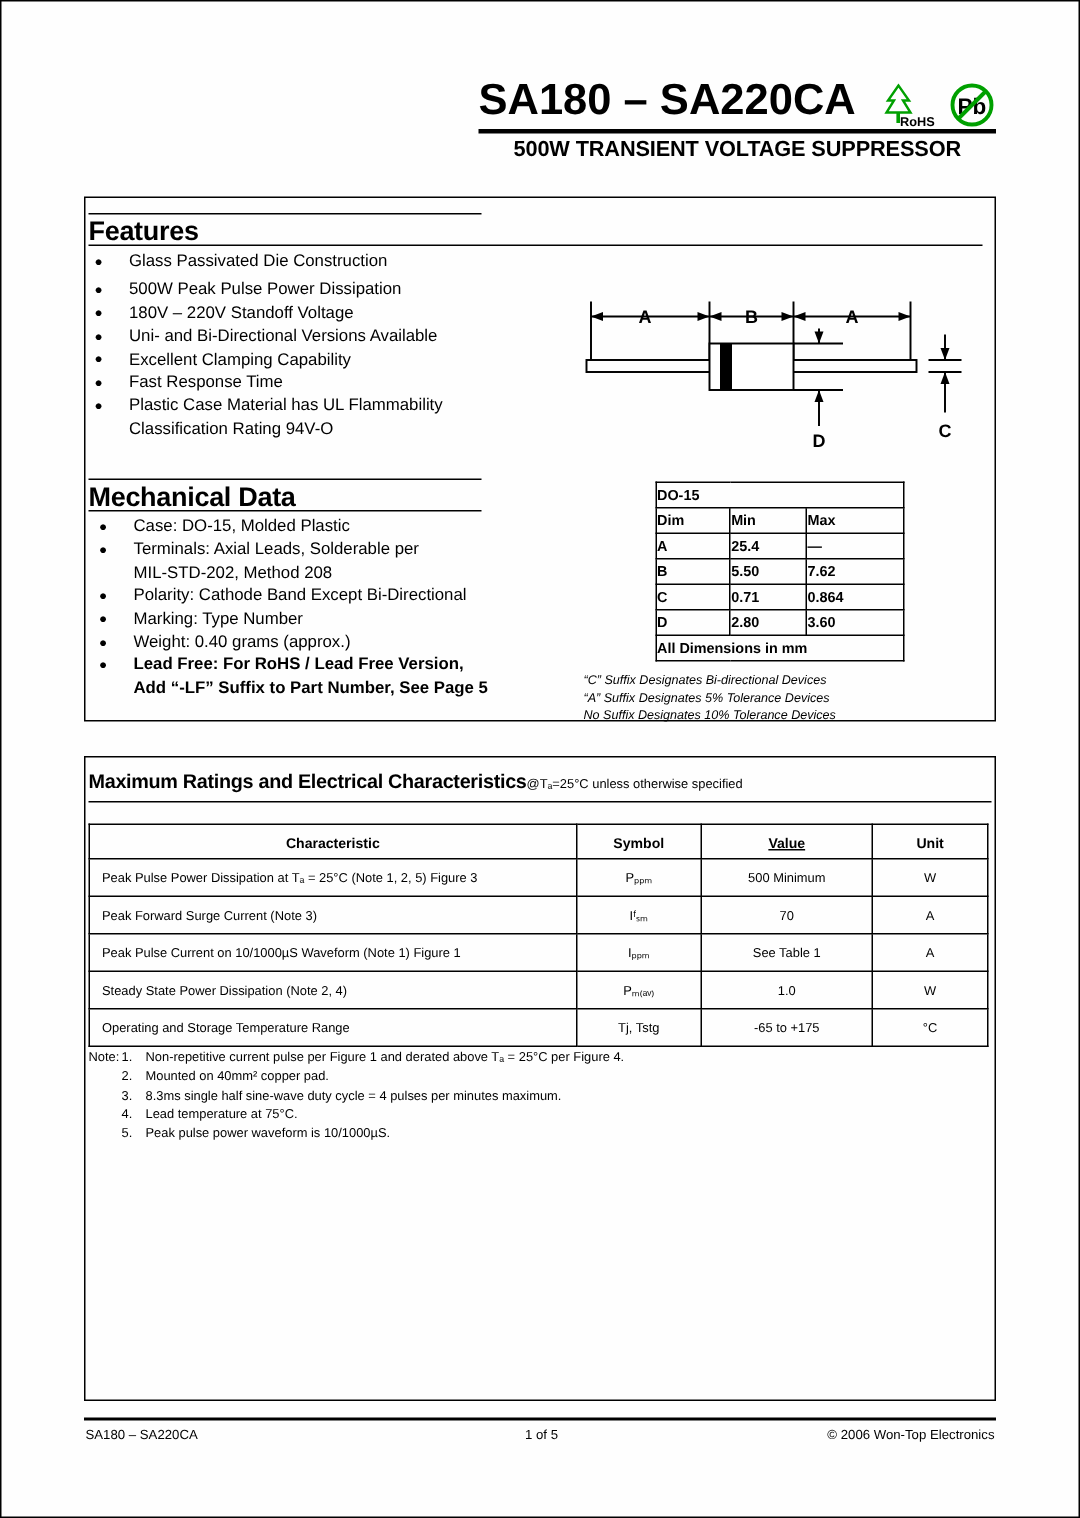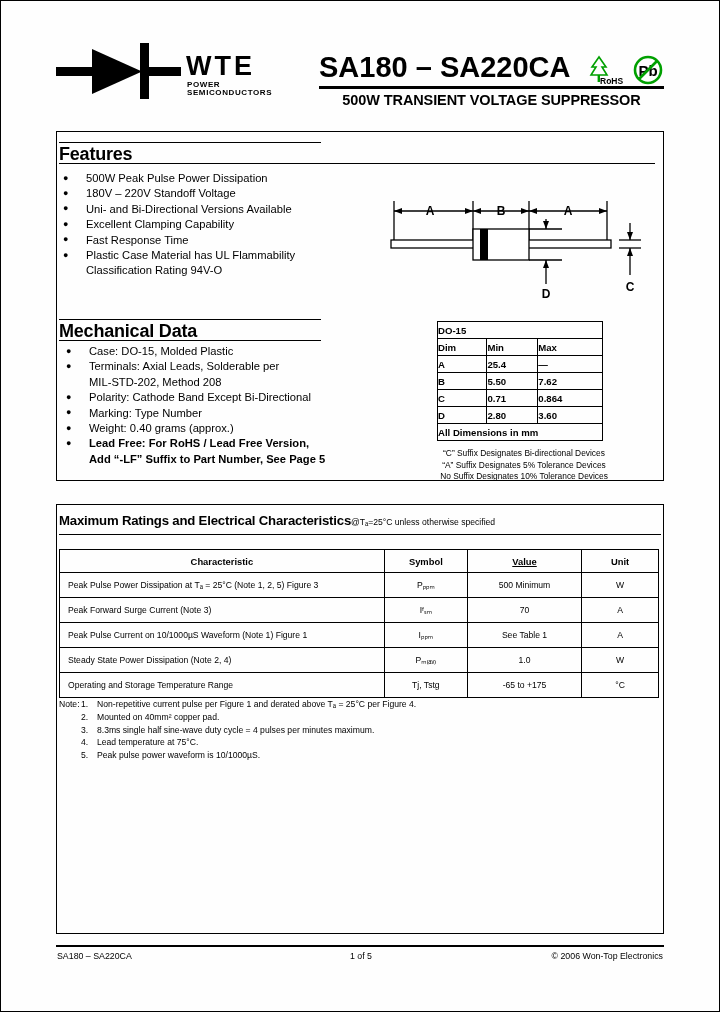--- a/index.html
+++ b/index.html
@@ -161,24 +161,25 @@
   .dimtable td, .dimtable th {
     border: 1px solid #000;
     padding: 1.5px 0 1.5px 0;
     height: 13px;
     font-weight: bold;
   }
   .dimtable .val { font-weight: bold; }
 
   .suffix-notes {
     position: absolute;
-    left: 403px; top: 447px;
+    left: 388px; top: 447px;
     width: 240px;
-    text-align: center;
+    text-align: left;
     font-size: 8.4px;
+    font-style: italic;
     line-height: 11.5px;
   }
 
   
   .mr-head {
     position: absolute;
     left: 58px; top: 512px;
     font-size: 13.2px;
     font-weight: bold;
     letter-spacing: -0.2px;
@@ -259,30 +260,20 @@
   .foot.mid { left: 0; width: 720px; text-align: center; }
   .foot.right { right: 56px; }
 </style>
 </head>
 <body>
 
 <div id="page">
 
   <div class="header">
 
-    <div class="logo-block">
-      <svg class="diode-sym" width="125" height="56" viewBox="0 0 125 56">
-        <rect x="0" y="24" width="38" height="9" fill="#000"></rect>
-        <polygon points="36,6 36,51 86,28.5" fill="#000"></polygon>
-        <rect x="84" y="0" width="9" height="56" fill="#000"></rect>
-        <rect x="91" y="24" width="34" height="9" fill="#000"></rect>
-      </svg>
-      <div class="wte-text">WTE</div>
-      <div class="wte-sub">POWER SEMICONDUCTORS</div>
-    </div>
 
     <div class="title-block">
       <div class="part-title">SA180  –  SA220CA</div>
 
       <svg class="rohs-icons" viewBox="0 0 78 32">
         <g>
           <path d="M11 2 L4 12 L8 12 L3 20 L19 20 L14 12 L18 12 Z" fill="none" stroke="#00a000" stroke-width="1.6"></path>
           <rect x="9.6" y="20" width="2.4" height="7" fill="#00a000"></rect>
         </g>
         <text x="12" y="29" font-family="Liberation Sans, sans-serif" font-size="8.5" font-weight="bold" fill="#000">RoHS</text>
@@ -298,20 +289,21 @@
     </div>
   </div>
 
   <div class="mainbox"></div>
 
   <div class="sect-rule-top" style="left:58px; top:141px; width:262px;"></div>
   <div class="sect-head" style="left:58px; top:143px;">Features</div>
   <div class="sect-rule-bot" style="left:58px; top:162px; width:596px;"></div>
 
   <ul class="bullets" style="left:58px; top:166px; width:330px;">
+    <li>Glass Passivated Die Construction</li>
     <li class="gap">500W Peak Pulse Power Dissipation</li>
     <li>180V – 220V Standoff Voltage</li>
     <li>Uni- and Bi-Directional Versions Available</li>
     <li>Excellent Clamping Capability</li>
     <li>Fast Response Time</li>
     <li>Plastic Case Material has UL Flammability</li>
     <li class="cont">Classification Rating 94V-O</li>
   </ul>
 
   <div class="sect-rule-top" style="left:58px; top:318px; width:262px;"></div>

